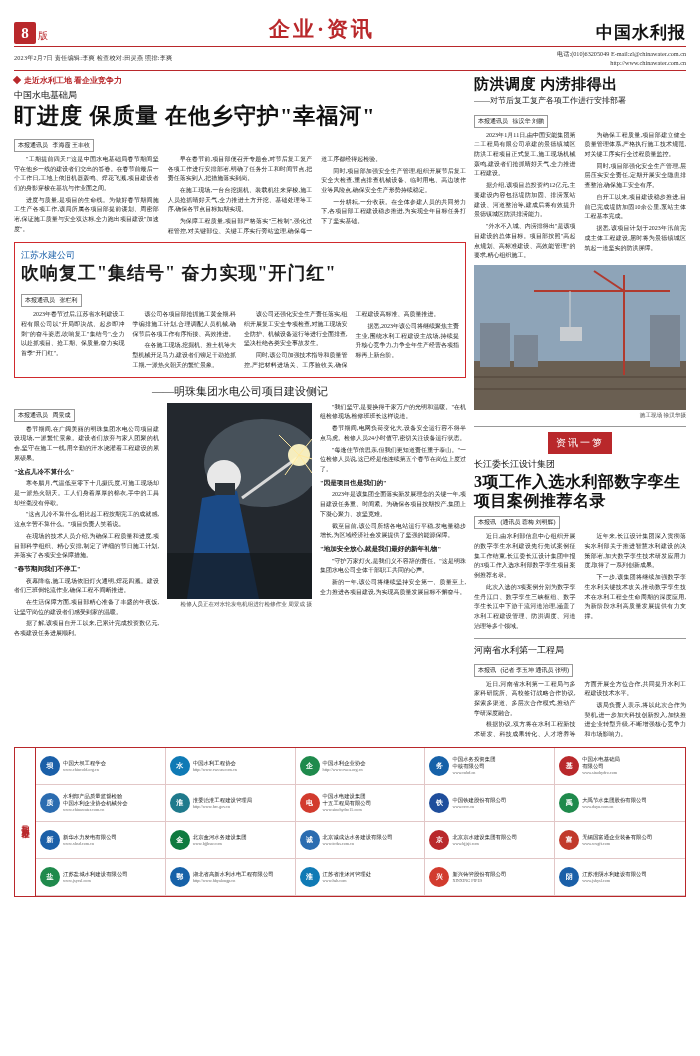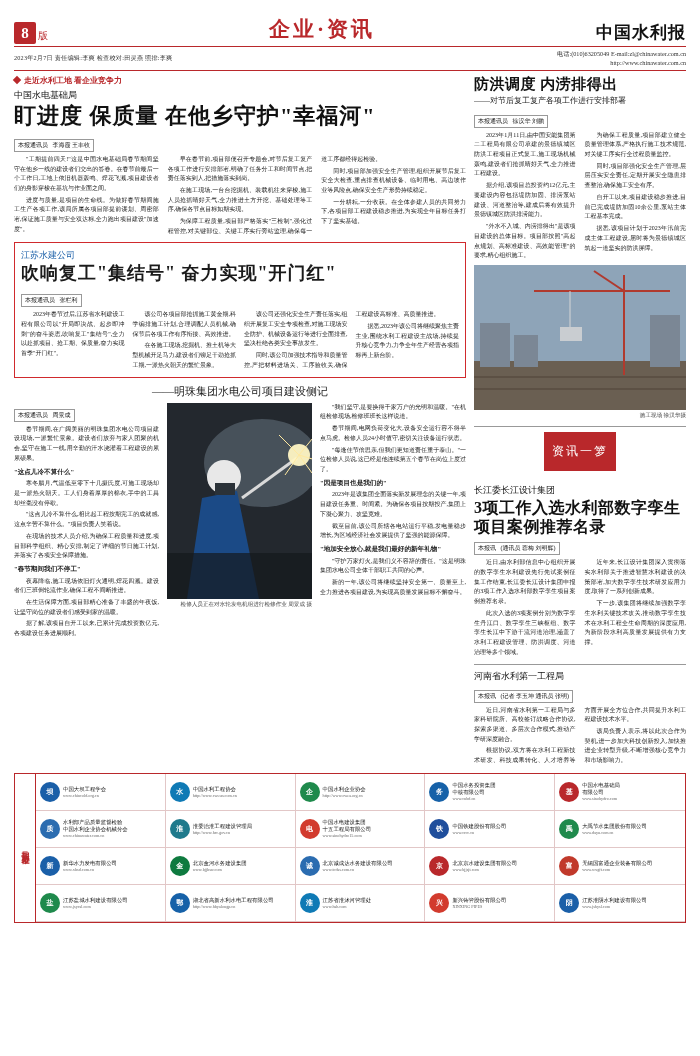--- a/index.html
+++ b/index.html
@@ -58,21 +58,21 @@
   .redbox .eyebrow{color:#1a5fa8;font-size:9px;}
   .redbox .headline{color:#1a1a1a;font-size:18px;}
 
   
   .r-head{font-size:15px;font-weight:bold;line-height:1.2;letter-spacing:.5px;}
   .r-sub{font-size:8px;color:#222;margin:2px 0 3px;}
 
   .photo{width:100%;background:#6b6f74;position:relative;overflow:hidden;}
   .cap{font-size:5.6px;color:#444;margin-top:2px;text-align:right;}
 
-  .tag{display:inline-block;background:#b9282b;color:#fff;font-size:12px;padding:11px 8px;margin-bottom:12px;letter-spacing:2px;}
+  .tag{display:inline-block;background:#b9282b;color:#fff;font-size:10px;padding:4px 8px;margin-bottom:3px;letter-spacing:2px;}
 
   .feature-title{font-size:20px;font-weight:bold;letter-spacing:1px;text-align:center;margin:2px 0 0;}
   .feature-sub{font-size:11px;text-align:center;margin:4px 0 4px;color:#222;}
 
   
   .logos{display:flex;border:1.2px solid #b9282b;margin-top:6px;}
   .logos .side{
     width:20px;background:#fff;color:#b9282b;font-size:8px;font-weight:bold;
     display:flex;align-items:center;justify-content:center;text-align:center;line-height:1.15;
     border-right:1.2px solid #b9282b;letter-spacing:1px;

